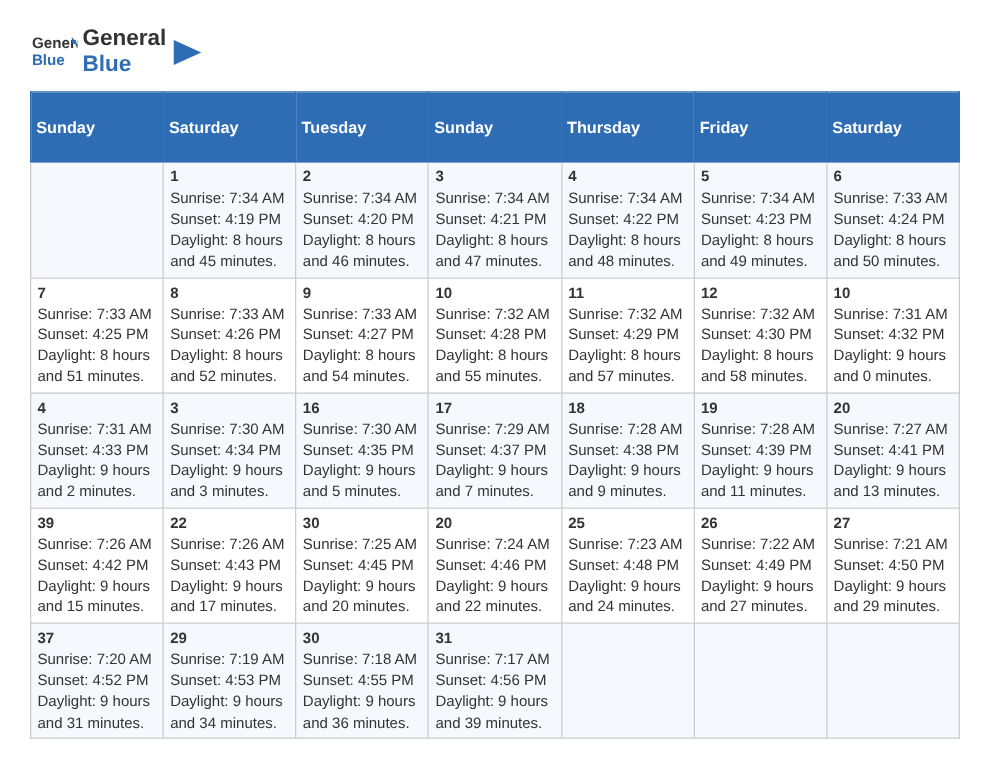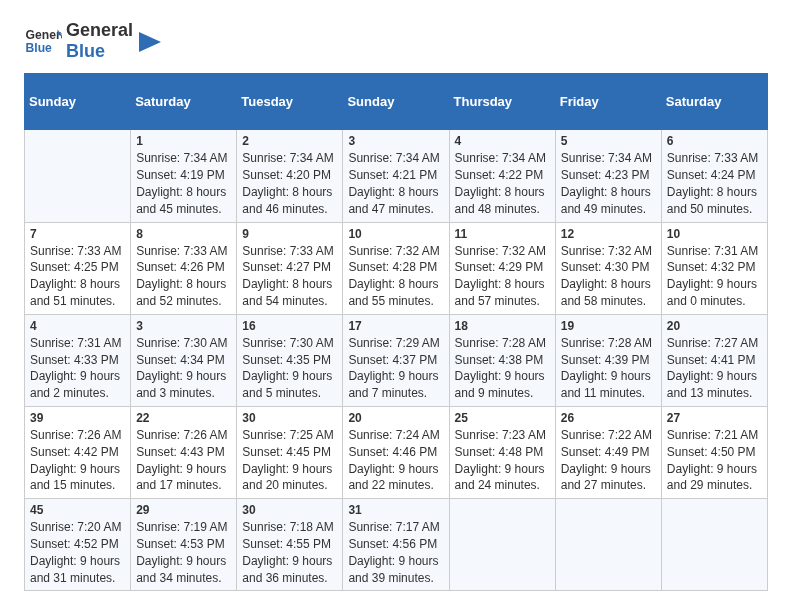--- a/index.html
+++ b/index.html
@@ -232,21 +232,21 @@
           <span class="day-num">26</span>
           <div class="day-info">Sunrise: 7:22 AM<br>Sunset: 4:49 PM<br>Daylight: 9 hours and 27 minutes.</div>
         </td>
         <td>
           <span class="day-num">27</span>
           <div class="day-info">Sunrise: 7:21 AM<br>Sunset: 4:50 PM<br>Daylight: 9 hours and 29 minutes.</div>
         </td>
       </tr>
       <tr>
         <td>
-          <span class="day-num">45</span>
+          <span class="day-num">37</span>
           <div class="day-info">Sunrise: 7:20 AM<br>Sunset: 4:52 PM<br>Daylight: 9 hours and 31 minutes.</div>
         </td>
         <td>
           <span class="day-num">29</span>
           <div class="day-info">Sunrise: 7:19 AM<br>Sunset: 4:53 PM<br>Daylight: 9 hours and 34 minutes.</div>
         </td>
         <td>
           <span class="day-num">30</span>
           <div class="day-info">Sunrise: 7:18 AM<br>Sunset: 4:55 PM<br>Daylight: 9 hours and 36 minutes.</div>
         </td>

